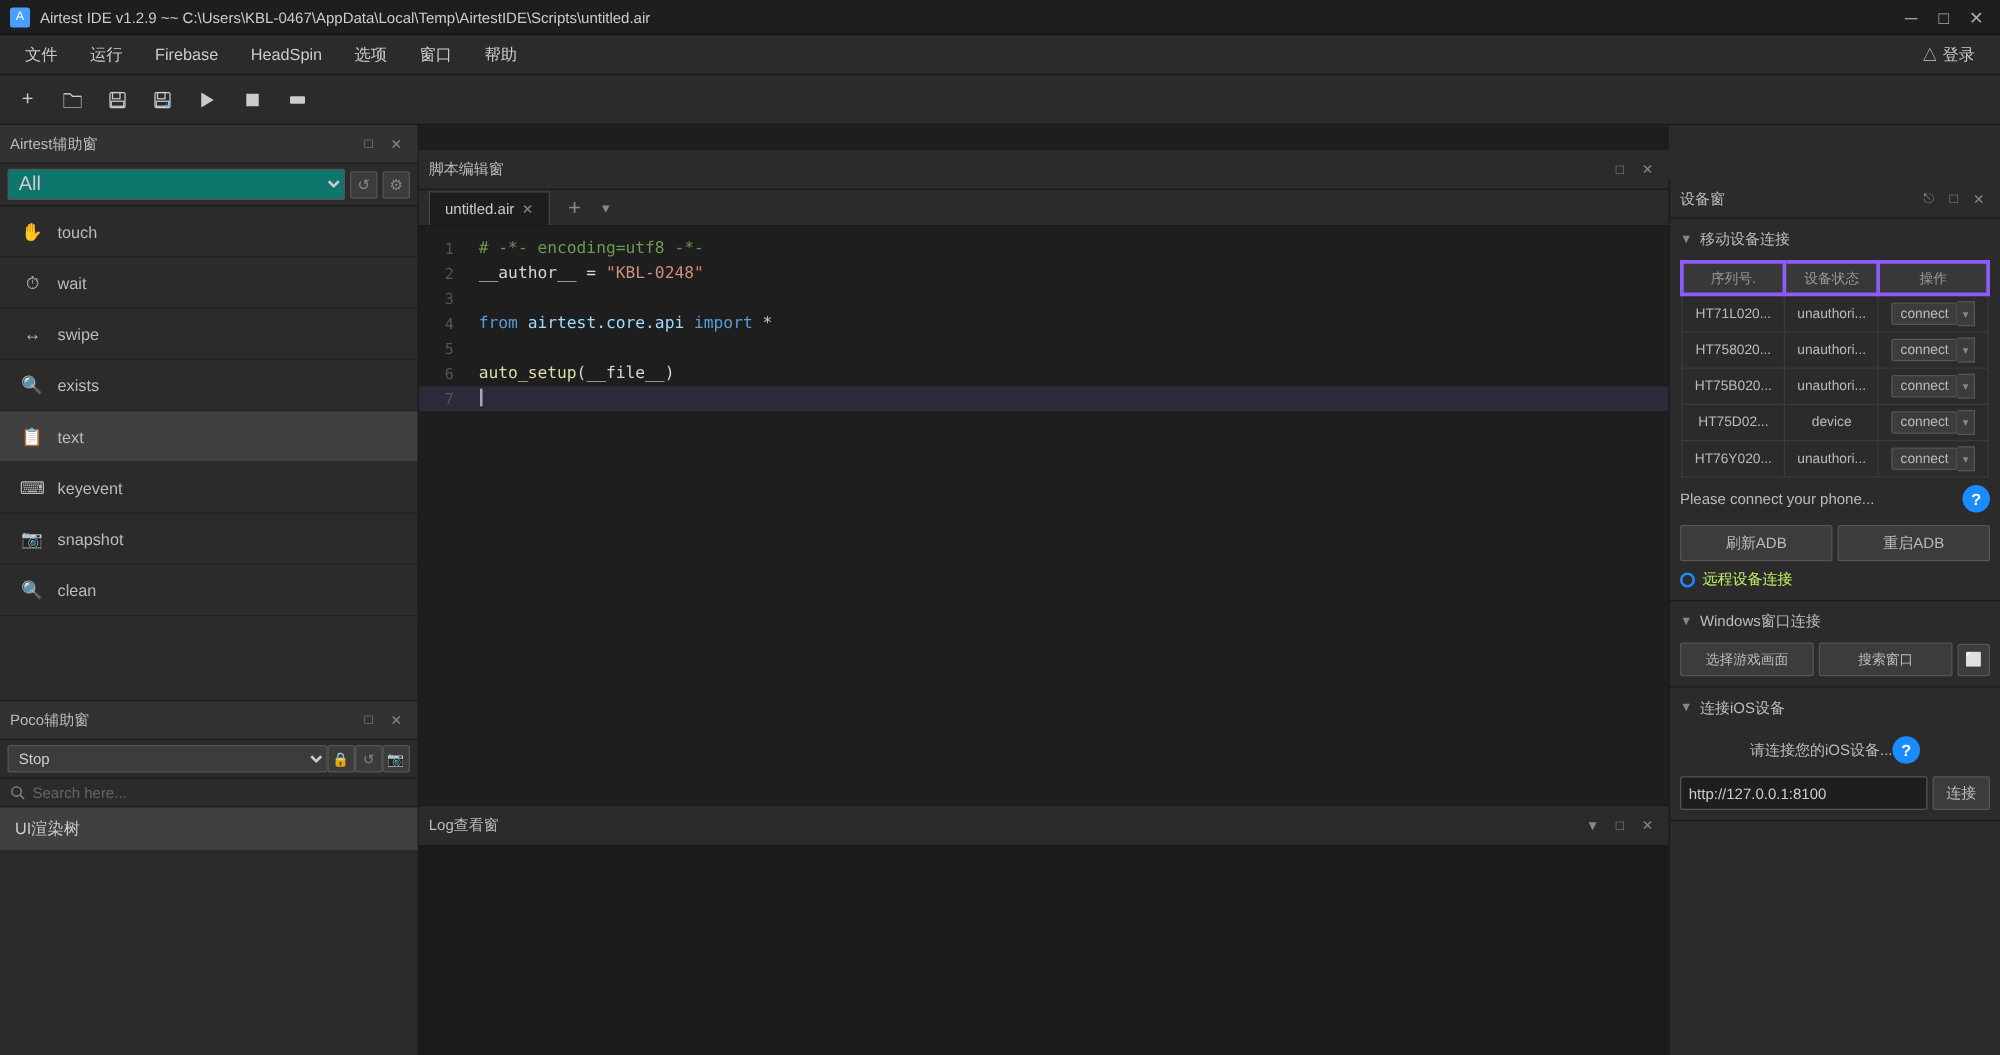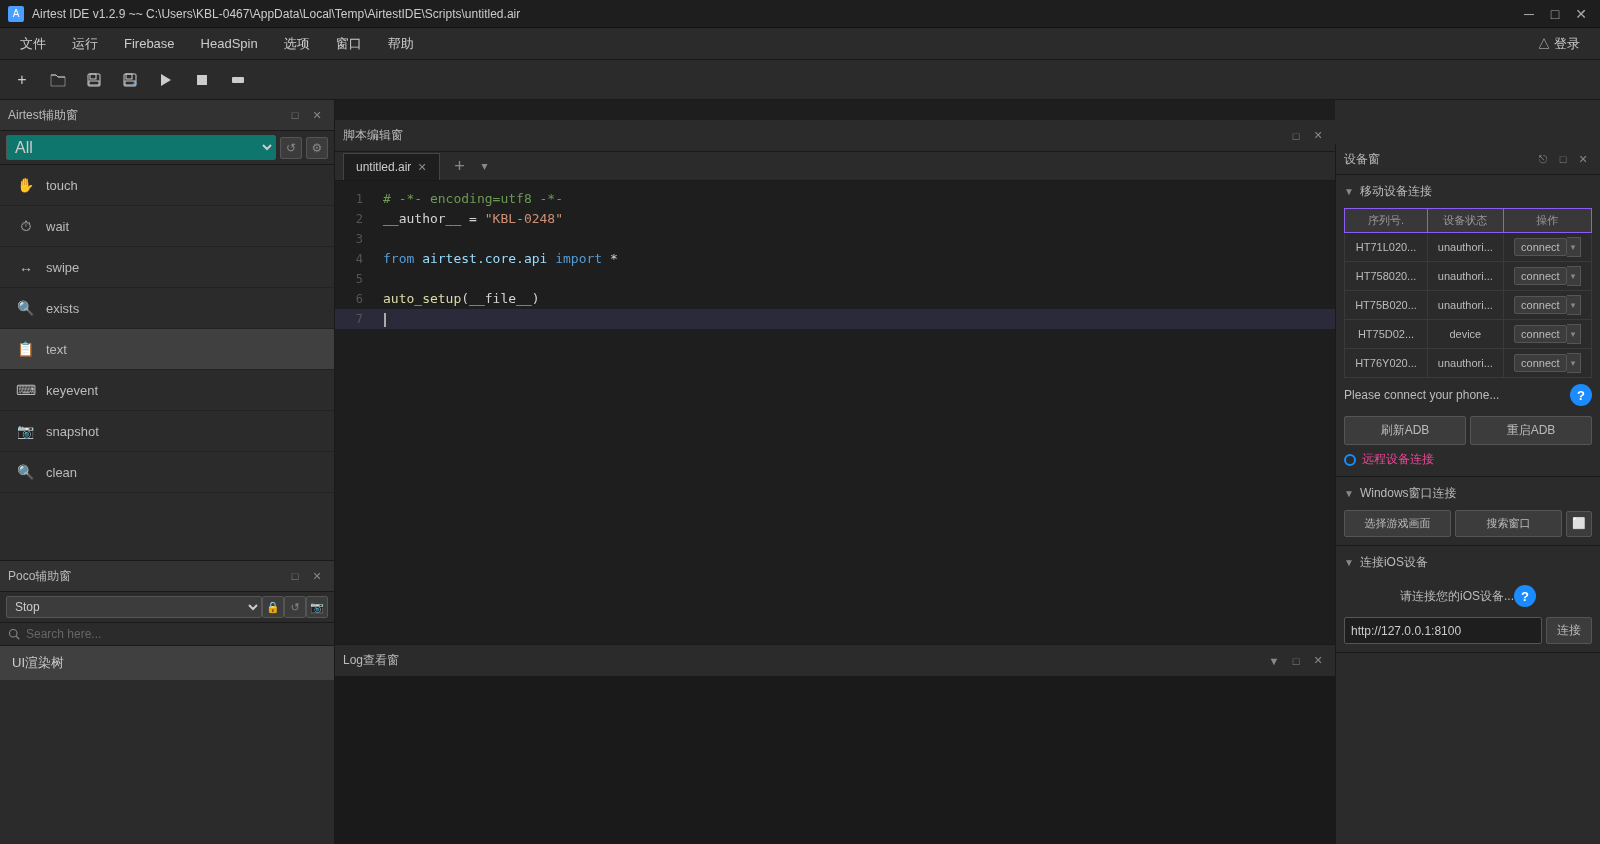--- a/index.html
+++ b/index.html
@@ -448,21 +448,21 @@
     .device-table {
       width: 100%;
       border-collapse: collapse;
       font-size: 11px;
     }
     .device-table th {
       background: #383838;
       color: #999;
       padding: 4px 6px;
       text-align: center;
-      border: 1px solid #8b5cf6;
+      border: 3px solid #8b5cf6;
       font-weight: normal;
     }
     .device-table td {
       padding: 4px 6px;
       border: 1px solid #3a3a3a;
       color: #bbb;
       text-align: center;
     }
     .connect-btn {
       background: #3c3c3c;
@@ -533,21 +533,21 @@
       text-align: center;
       border-radius: 2px;
     }
 
     .remote-device-row {
       display: flex;
       align-items: center;
       gap: 6px;
       margin-top: 6px;
       font-size: 12px;
-      color: #ec4899;
+      color: #bef264;
     }
     .radio-dot {
       width: 12px;
       height: 12px;
       border-radius: 50%;
       border: 2px solid #1a8cff;
       background: transparent;
       flex-shrink: 0;
     }
 

